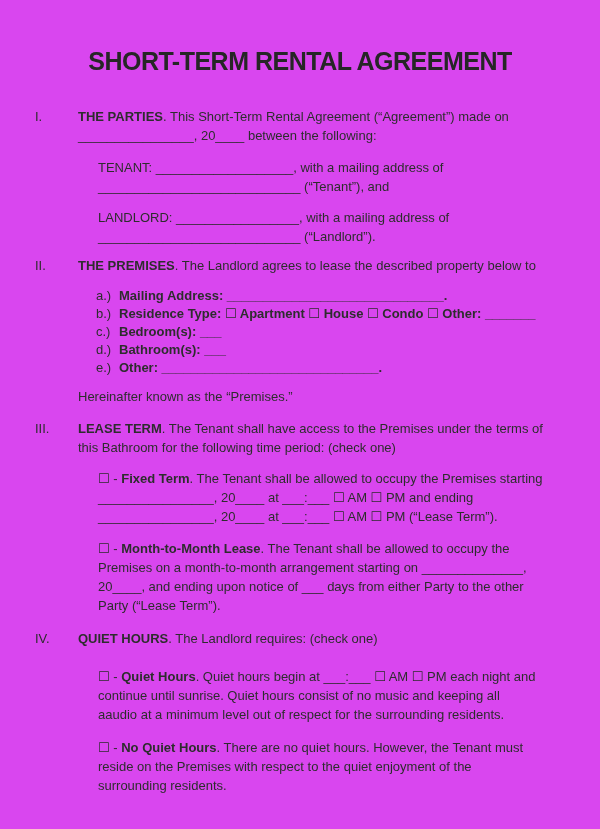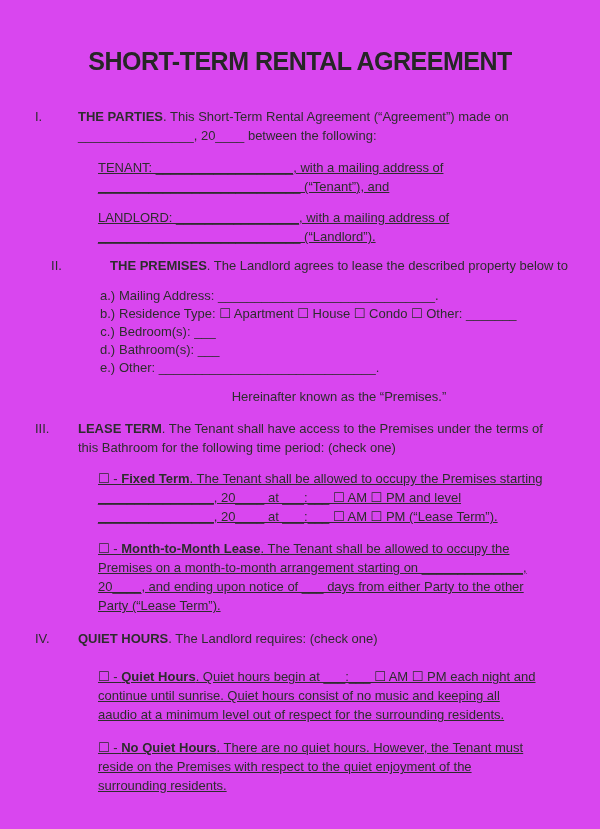--- a/index.html
+++ b/index.html
@@ -19,31 +19,31 @@
     line-height:30px;
     font-weight:700;
     letter-spacing:-0.5px;
     color:#262626;
   }
   .sec{display:flex;padding-left:35px;}
   .num{width:43px;flex:none;line-height:19px;white-space:pre;}
   .content{flex:1;}
   .line{line-height:19px;white-space:pre;}
   .b{font-weight:700;}
-  .blk{margin-left:20px;text-decoration:underline;}
+  .blk{margin-left:20px;}
   .list{margin-left:18px;}
   .li{display:flex;line-height:18px;}
   .li-label{width:23px;flex:none;white-space:pre;}
-  .li-text{white-space:pre;}
+  .li-text{white-space:pre;font-weight:bold;}
   .mt31{margin-top:31px;}
   .mt19{margin-top:19px;}
   .mt14{margin-top:14px;}
   .mt13{margin-top:13px;}
   .mt12{margin-top:12px;}
-  .mt10{margin-top:10px;text-align:center;}
+  .mt10{margin-top:10px;}
 </style>
 </head>
 <body>
 
 <div class="page">
 
   <div class="title">SHORT-TERM RENTAL AGREEMENT</div>
 
   <div class="sec mt31">
     <div class="num">I.</div>
@@ -91,21 +91,21 @@
     </div>
   </div>
 
   <div class="sec mt13">
     <div class="num">III.</div>
     <div class="content">
       <div class="line"><span class="b">LEASE TERM</span><span>. The Tenant shall have access to the Premises under the terms of</span></div>
       <div class="line">this Bathroom for the following time period: (check one)</div>
       <div class="blk mt12">
         <div class="line"><span>☐ - </span><span class="b">Fixed Term</span><span>. The Tenant shall be allowed to occupy the Premises starting</span></div>
-        <div class="line">________________, 20____ at ___:___ ☐ AM ☐ PM and level</div>
+        <div class="line">________________, 20____ at ___:___ ☐ AM ☐ PM and ending</div>
         <div class="line">________________, 20____ at ___:___ ☐ AM ☐ PM (“Lease Term”).</div>
       </div>
       <div class="blk mt13">
         <div class="line"><span>☐ - </span><span class="b">Month-to-Month Lease</span><span>. The Tenant shall be allowed to occupy the</span></div>
         <div class="line">Premises on a month-to-month arrangement starting on ______________,</div>
         <div class="line">20____, and ending upon notice of ___ days from either Party to the other</div>
         <div class="line">Party (“Lease Term”).</div>
       </div>
     </div>
   </div>

